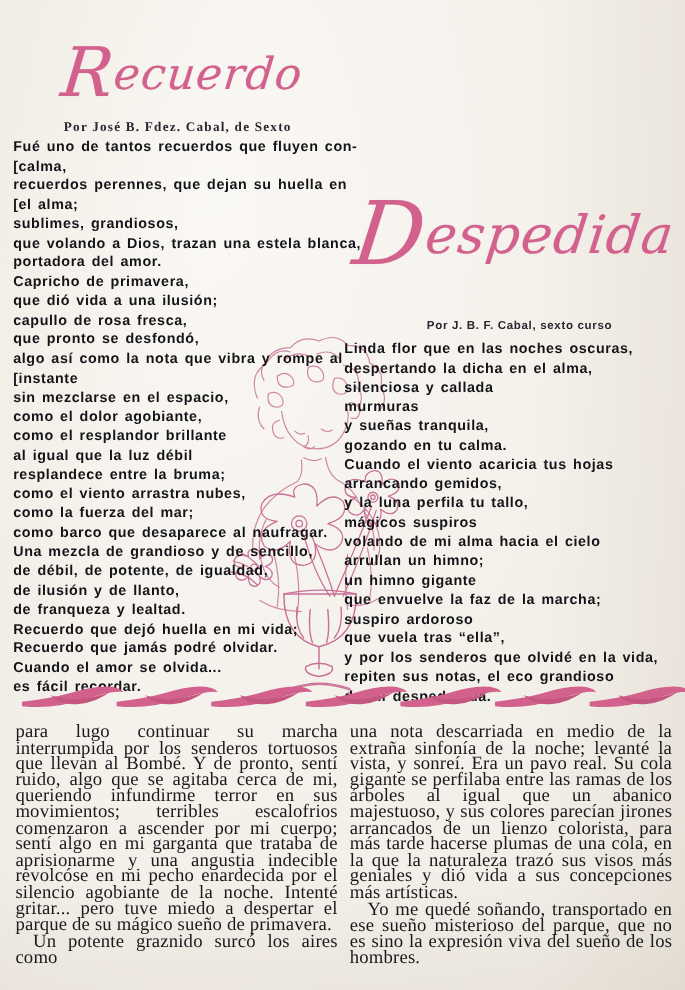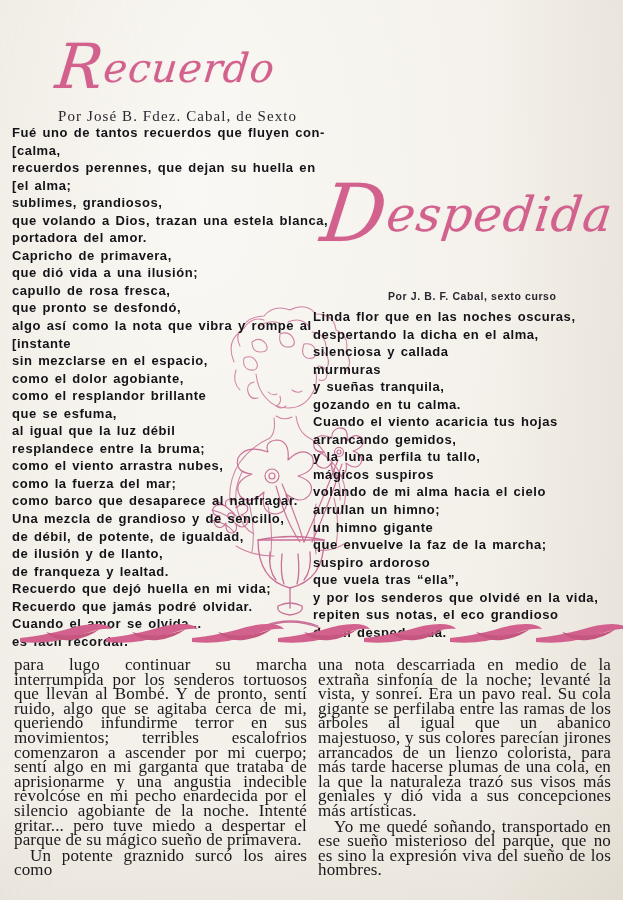--- a/index.html
+++ b/index.html
@@ -55,24 +55,25 @@
     top: 190px;
     font-size: 48px;
     transform: skewX(-7deg);
   }
   #title-despedida .cap { font-size: 80px; line-height: 0; vertical-align: -10px; }
 
   
   .byline {
     position: absolute;
     font-family: "Liberation Serif", serif;
-    font-size: 15px;
+    font-size: 12px;
     letter-spacing: 1.1px;
     color: #2a2630;
     white-space: nowrap;
+    font-weight: bold;
   }
   #byline-recuerdo { left: 58px; top: 108px; }
   #byline-despedida {
     left: 388px; top: 290px;
     font-family: "Liberation Sans", sans-serif;
     font-weight: bold;
     font-size: 10.5px;
     letter-spacing: 0.6px;
   }
 
@@ -150,21 +151,20 @@
       <div class="ln">portadora del amor.</div>
       <div class="ln">Capricho de primavera,</div>
       <div class="ln">que dió vida a una ilusión;</div>
       <div class="ln">capullo de rosa fresca,</div>
       <div class="ln">que pronto se desfondó,</div>
       <div class="ln">algo así como la nota que vibra y rompe al</div>
       <div class="ln right">[instante</div>
       <div class="ln">sin mezclarse en el espacio,</div>
       <div class="ln">como el dolor agobiante,</div>
       <div class="ln">como el resplandor brillante</div>
-      <div class="ln">que se esfuma,</div>
       <div class="ln">al igual que la luz débil</div>
       <div class="ln">resplandece entre la bruma;</div>
       <div class="ln">como el viento arrastra nubes,</div>
       <div class="ln">como la fuerza del mar;</div>
       <div class="ln">como barco que desaparece al naufragar.</div>
       <div class="ln">Una mezcla de grandioso y de sencillo,</div>
       <div class="ln">de débil, de potente, de igualdad,</div>
       <div class="ln">de ilusión y de llanto,</div>
       <div class="ln">de franqueza y lealtad.</div>
       <div class="ln">Recuerdo que dejó huella en mi vida;</div>

